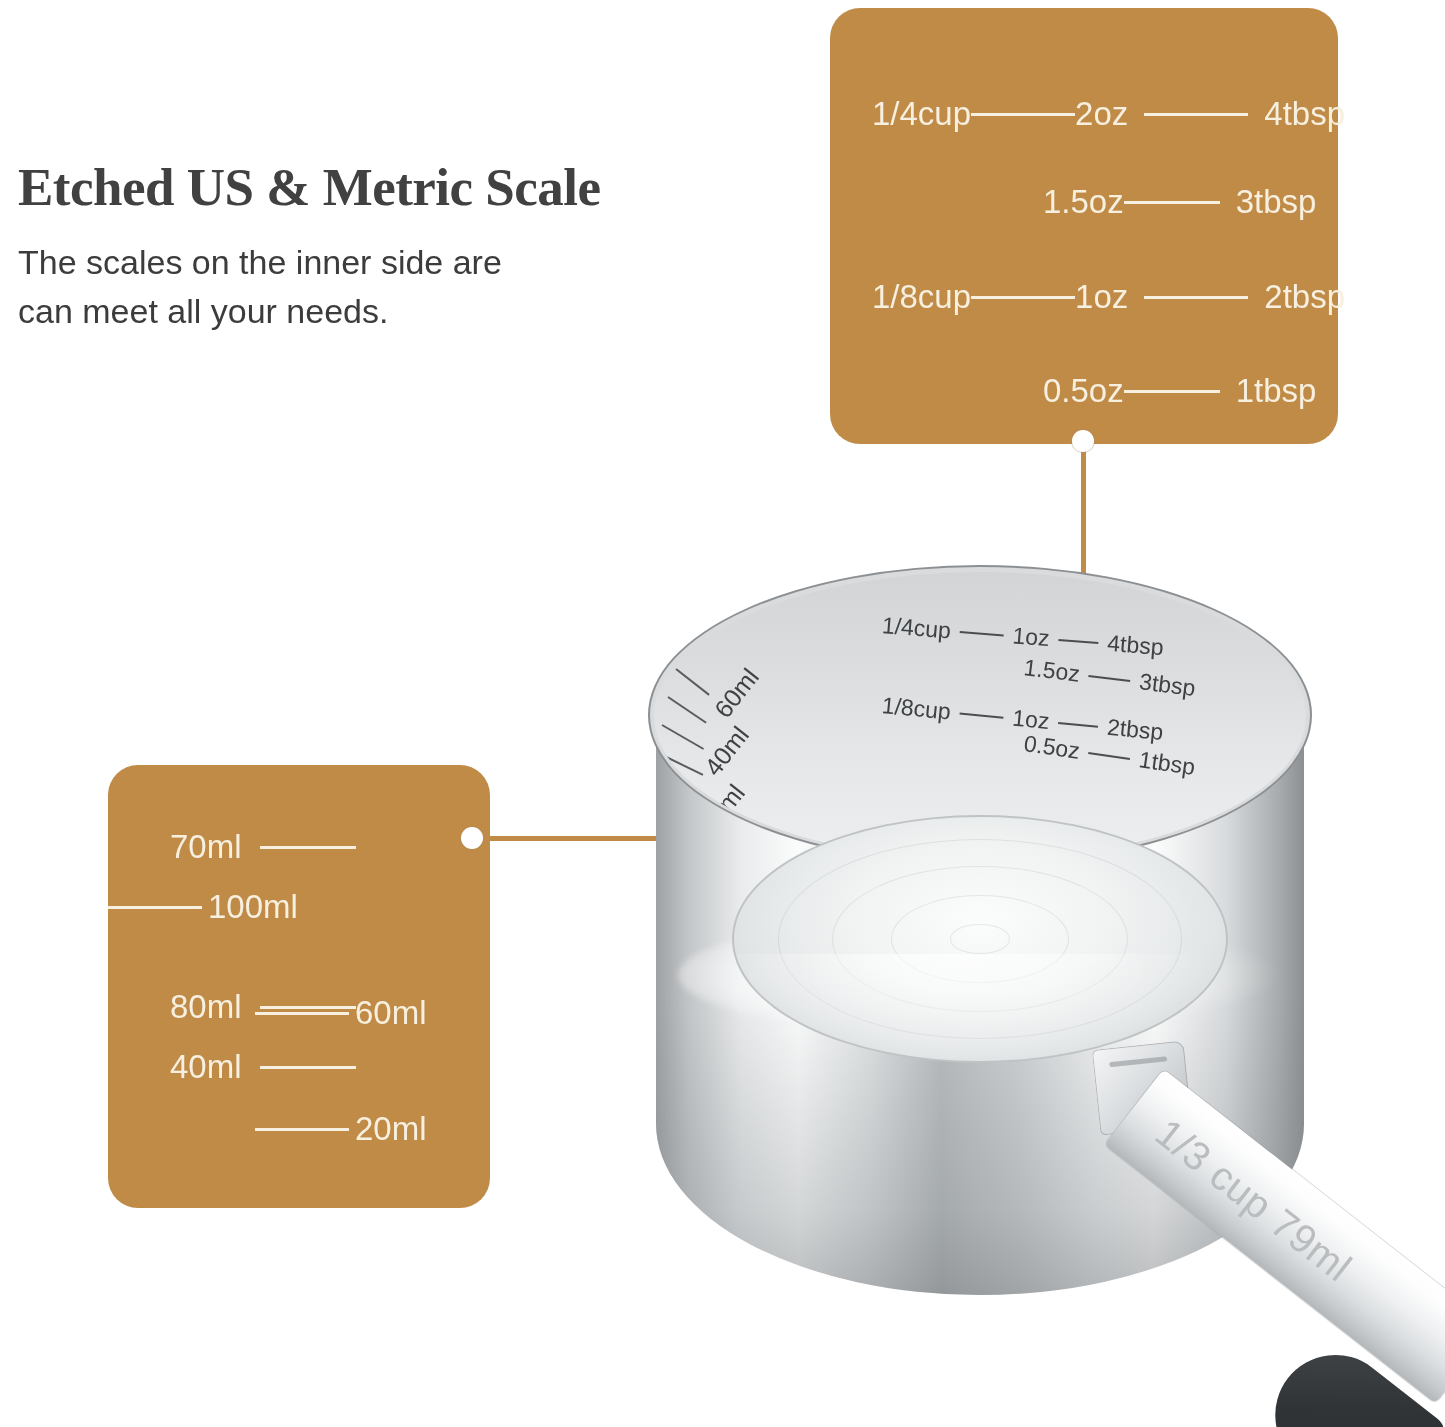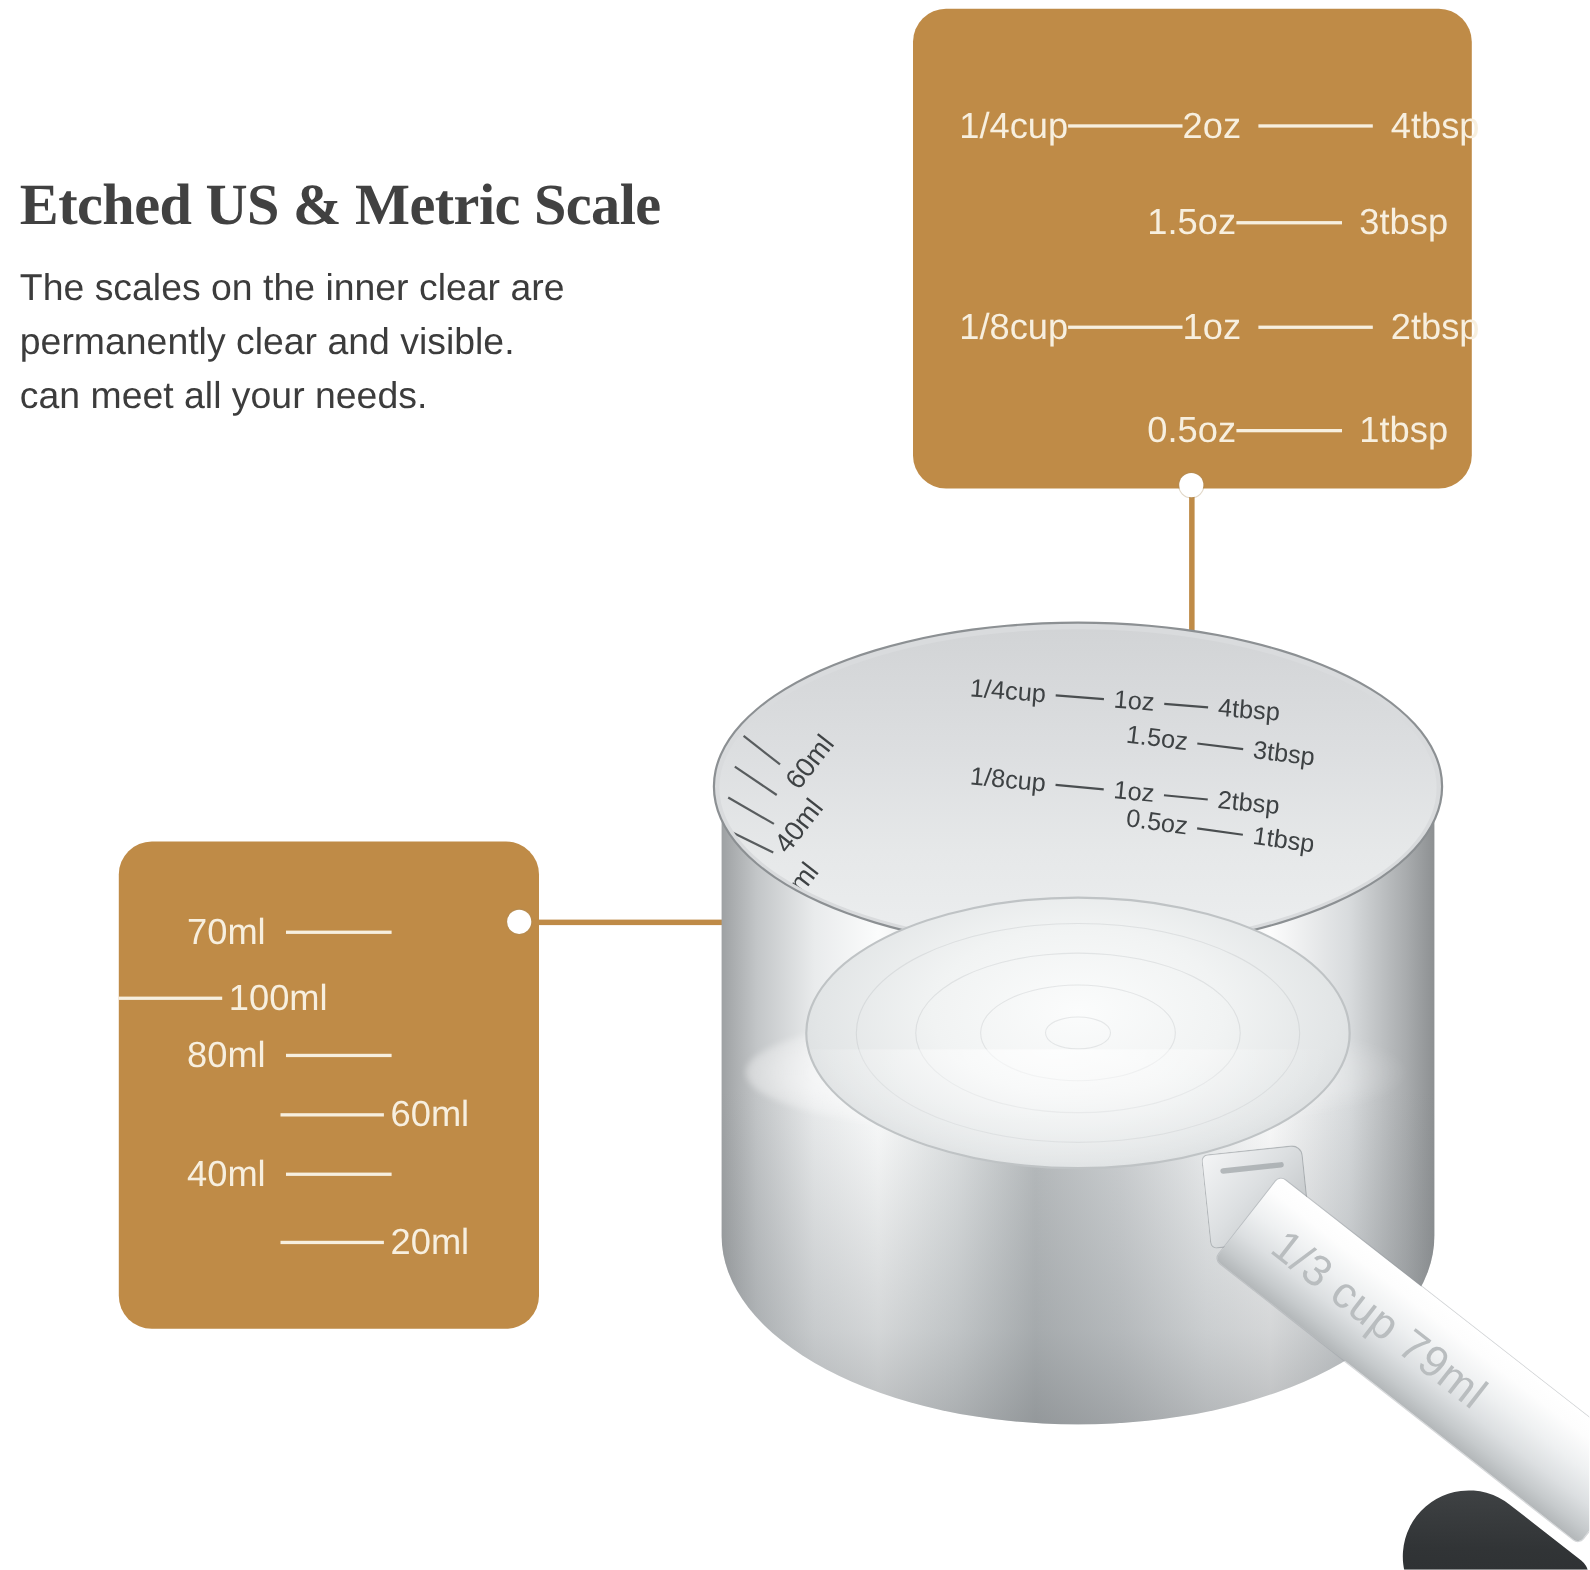--- a/index.html
+++ b/index.html
@@ -295,22 +295,21 @@
   }
 </style>
 </head>
 <body>
 
 <div id="page">
 
   <h1 id="headline">Etched US &amp; Metric Scale</h1>
 
   <div id="subcopy">
-    <span class="line">The scales on the inner clear are</span>
-    <span class="line">permanently clear and visible.</span>
+    <span class="line">The scales on the inner side are</span>
     <span class="line">can meet all your needs.</span>
   </div>
 
   <div id="us-card" class="callout-card"></div>
 
   <div class="scale-row us-full" id="us-r0" style="left:830px;top:95px;">
     <span class="lbl">1/4cup</span>
     <span class="dash" style="width:104px;"></span>
     <span class="lbl">2oz</span>
     <span class="dash" style="width:104px;margin-left:16px;margin-right:16px;"></span>
@@ -342,21 +341,21 @@
   <div class="scale-row" id="ml-r0" style="left:108px;padding-left:62px;">
     <span class="lbl">70ml</span>
     <span class="dash" style="width:96px;margin-left:18px;"></span>
   </div>
 
   <div class="scale-row" id="ml-r1" style="left:108px;">
     <span class="dash" style="width:94px;margin-right:6px;"></span>
     <span class="lbl">100ml</span>
   </div>
 
-  <div class="scale-row" id="ml-r2" style="left:108px;padding-left:62px;">
+  <div class="scale-row" id="ml-r2" style="left:108px;padding-left:62px;margin-top:48px;">
     <span class="lbl">80ml</span>
     <span class="dash" style="width:96px;margin-left:18px;"></span>
   </div>
 
   <div class="scale-row" id="ml-r3" style="left:108px;padding-left:147px;">
     <span class="dash" style="width:94px;margin-right:6px;"></span>
     <span class="lbl">60ml</span>
   </div>
 
   <div class="scale-row" id="ml-r4" style="left:108px;padding-left:62px;">

